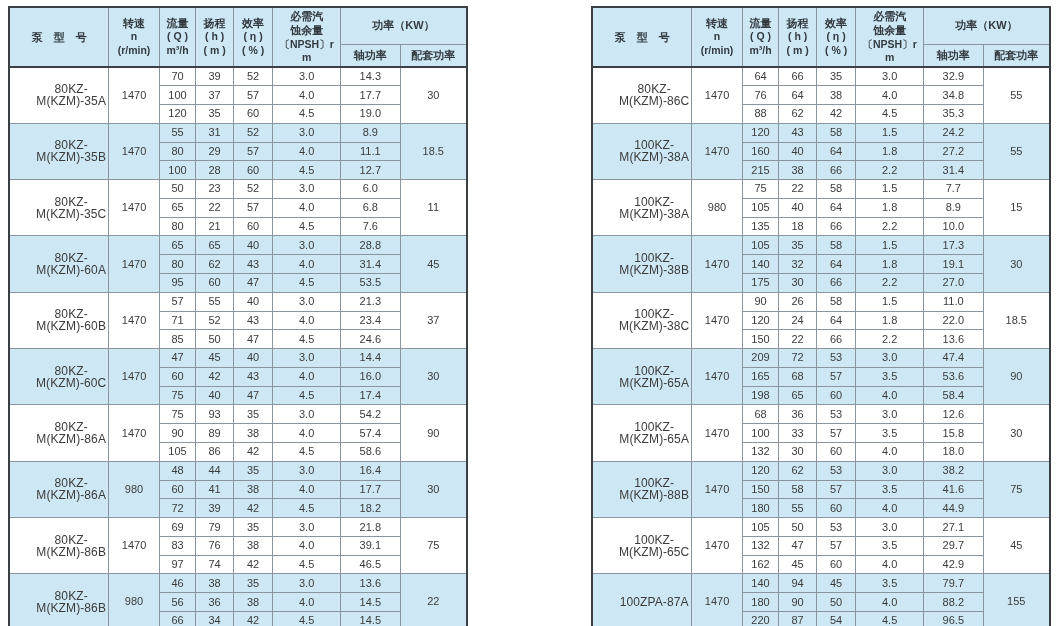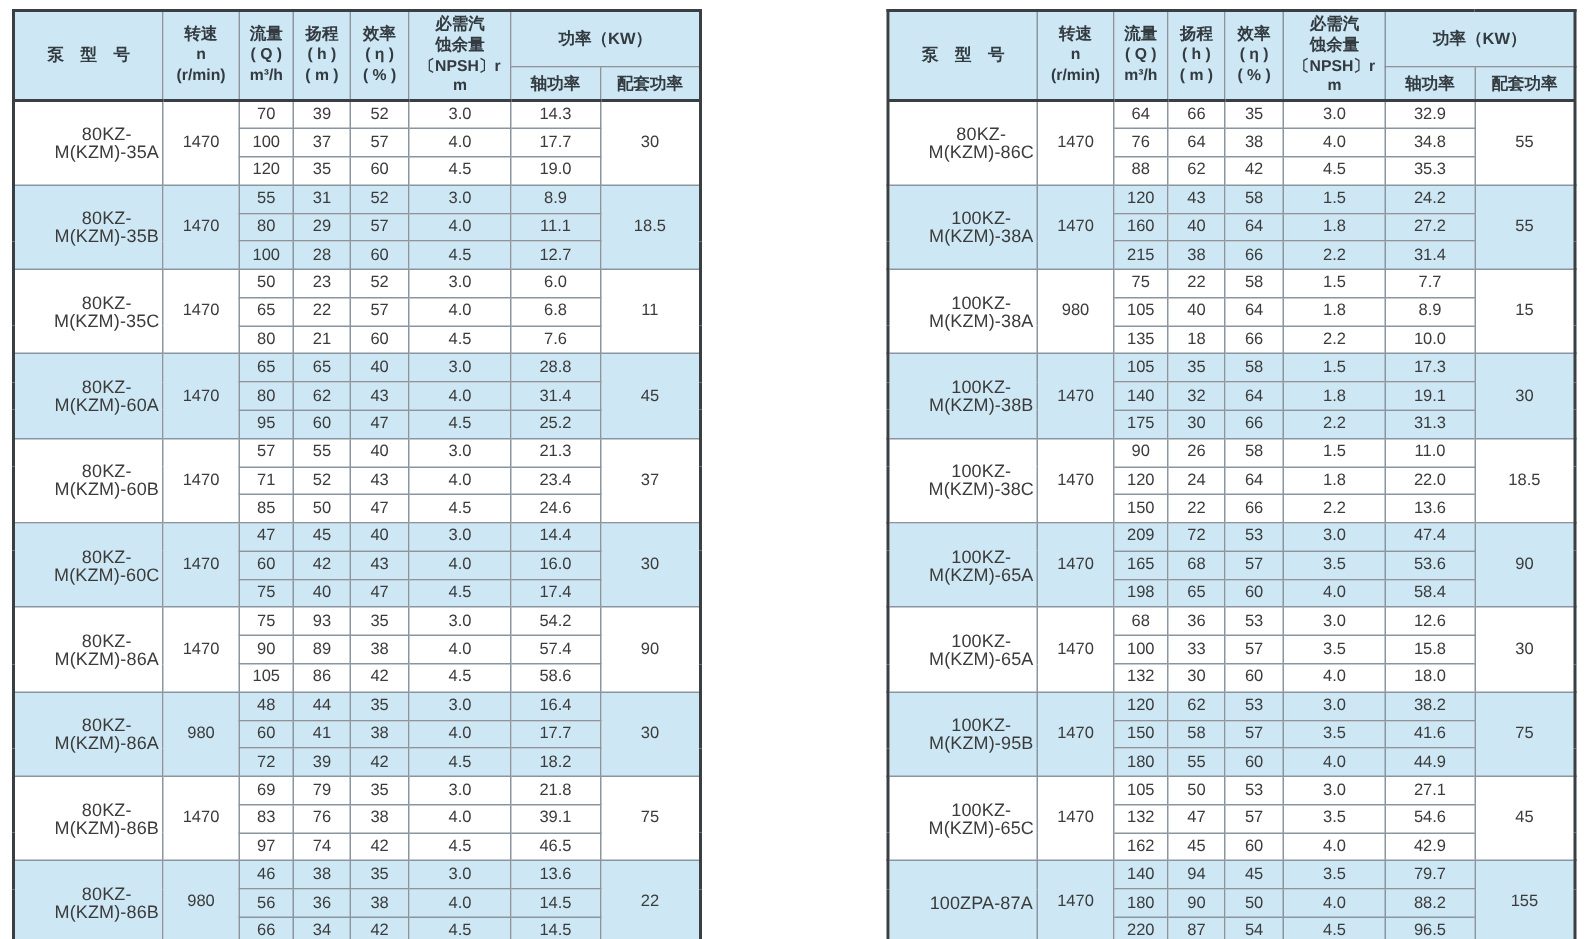--- a/index.html
+++ b/index.html
@@ -193,21 +193,21 @@
           <td>62</td>
           <td>43</td>
           <td>4.0</td>
           <td>31.4</td>
         </tr>
         <tr class="shade">
           <td>95</td>
           <td>60</td>
           <td>47</td>
           <td>4.5</td>
-          <td>25.2</td>
+          <td>53.5</td>
         </tr>
         <tr>
           <td rowspan="3" class="model">80KZ-M(KZM)-60B</td>
           <td rowspan="3">1470</td>
           <td>57</td>
           <td>55</td>
           <td>40</td>
           <td>3.0</td>
           <td>21.3</td>
           <td rowspan="3">37</td>
@@ -486,21 +486,21 @@
           <td>32</td>
           <td>64</td>
           <td>1.8</td>
           <td>19.1</td>
         </tr>
         <tr class="shade">
           <td>175</td>
           <td>30</td>
           <td>66</td>
           <td>2.2</td>
-          <td>31.3</td>
+          <td>27.0</td>
         </tr>
         <tr>
           <td rowspan="3" class="model">100KZ-M(KZM)-38C</td>
           <td rowspan="3">1470</td>
           <td>90</td>
           <td>26</td>
           <td>58</td>
           <td>1.5</td>
           <td>11.0</td>
           <td rowspan="3">18.5</td>
@@ -561,21 +561,21 @@
           <td>15.8</td>
         </tr>
         <tr>
           <td>132</td>
           <td>30</td>
           <td>60</td>
           <td>4.0</td>
           <td>18.0</td>
         </tr>
         <tr class="shade">
-          <td rowspan="3" class="model">100KZ-M(KZM)-95B</td>
+          <td rowspan="3" class="model">100KZ-M(KZM)-88B</td>
           <td rowspan="3">1470</td>
           <td>120</td>
           <td>62</td>
           <td>53</td>
           <td>3.0</td>
           <td>38.2</td>
           <td rowspan="3">75</td>
         </tr>
         <tr class="shade">
           <td>150</td>
@@ -599,21 +599,21 @@
           <td>53</td>
           <td>3.0</td>
           <td>27.1</td>
           <td rowspan="3">45</td>
         </tr>
         <tr>
           <td>132</td>
           <td>47</td>
           <td>57</td>
           <td>3.5</td>
-          <td>54.6</td>
+          <td>29.7</td>
         </tr>
         <tr>
           <td>162</td>
           <td>45</td>
           <td>60</td>
           <td>4.0</td>
           <td>42.9</td>
         </tr>
         <tr class="shade">
           <td rowspan="3" class="model">100ZPA-87A</td>

